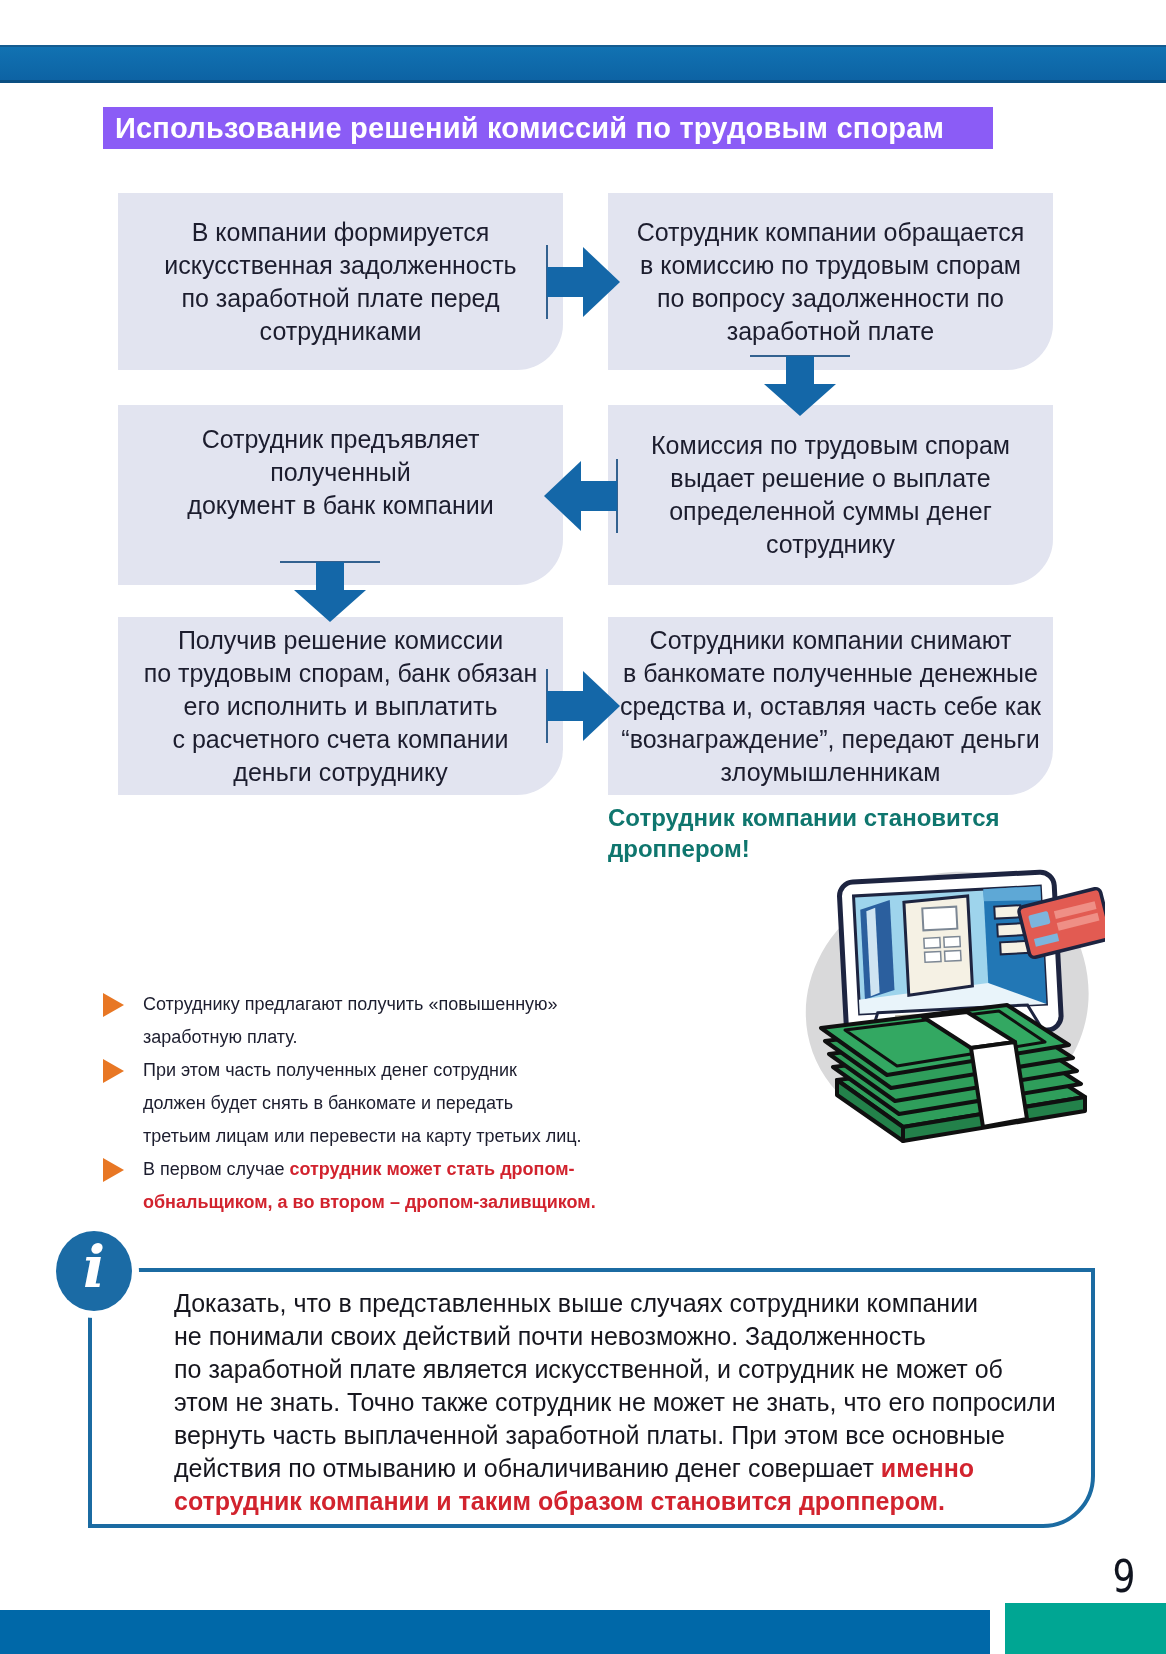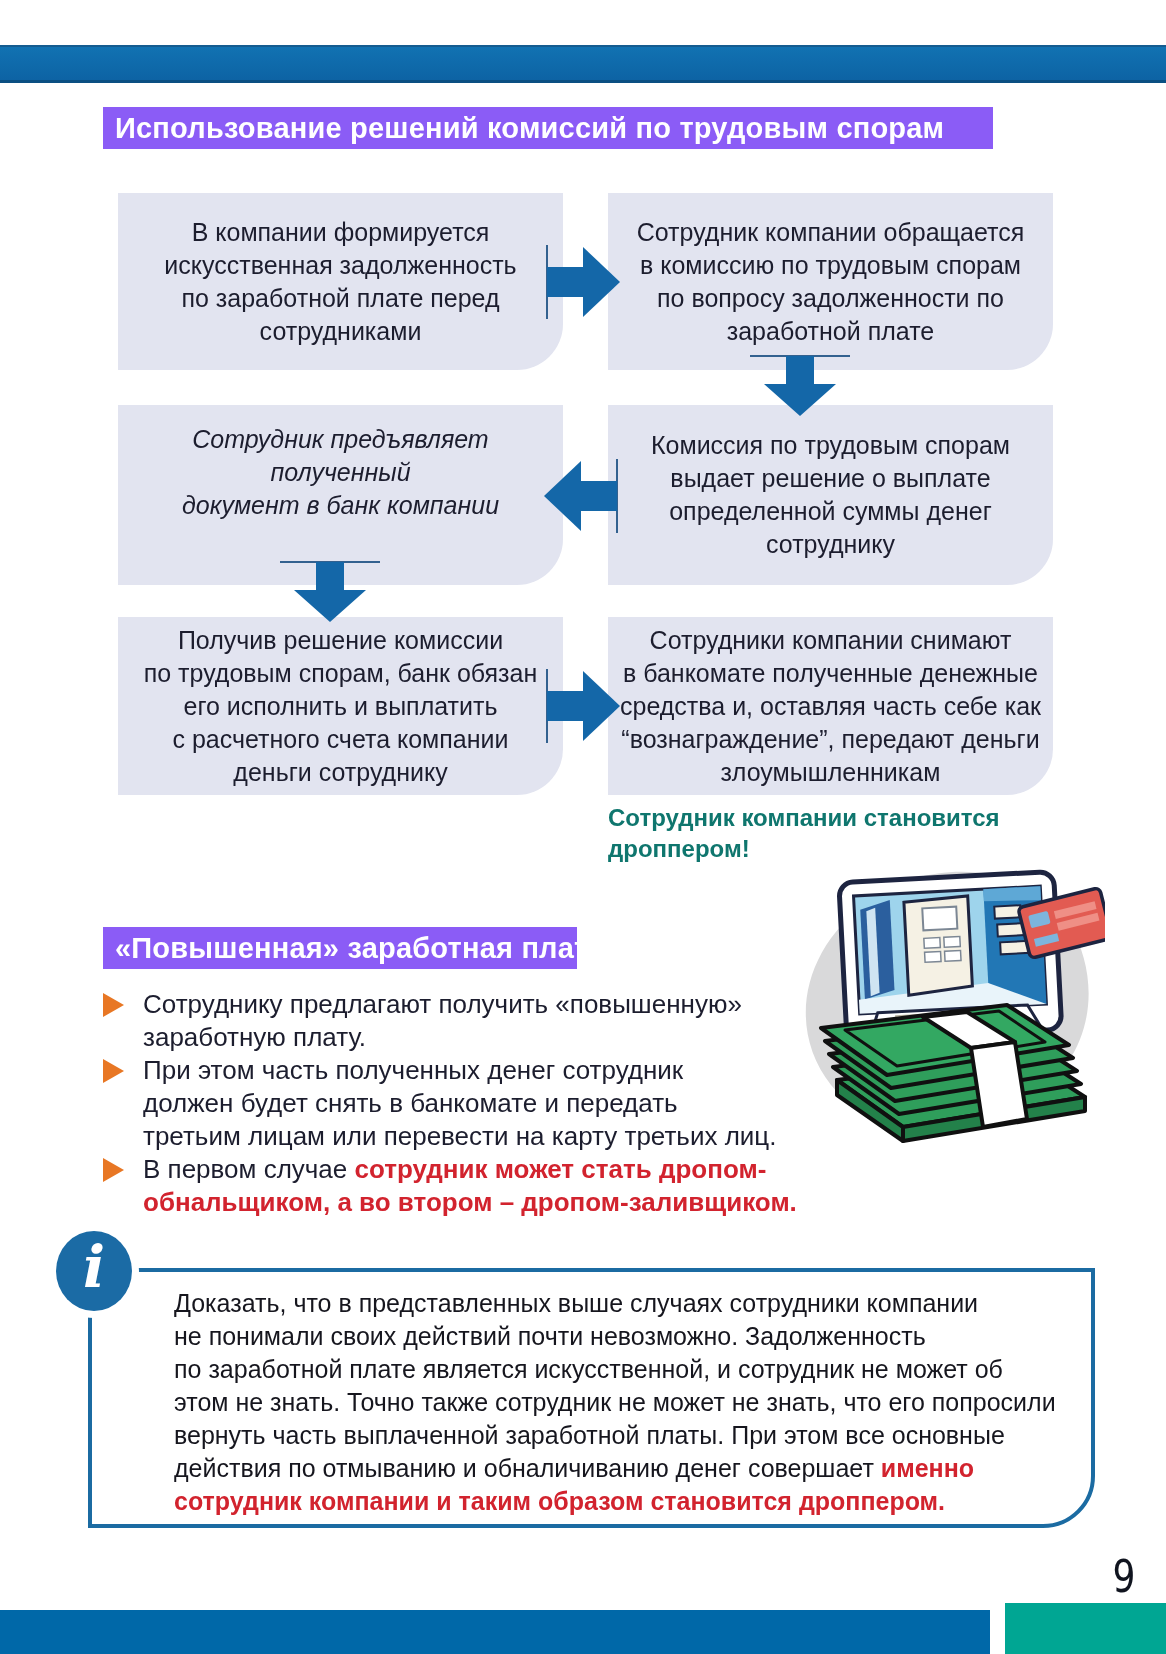--- a/index.html
+++ b/index.html
@@ -21,34 +21,34 @@
   #header2 { left:103px; top:927px; width:474px; height:42px; }
 
   .flow-box {
     position:absolute; width:445px; background:#e2e4f0; border-radius:0 0 46px 0;
     display:flex; align-items:center; justify-content:center; text-align:center;
     font-size:25px; line-height:33px; color:#1c1d2e; padding:16px 12px;
     box-sizing:border-box; white-space:pre-line;
   }
   #box1 { left:118px; top:193px; height:177px; }
   #box2 { left:608px; top:193px; height:177px; }
-  #box3 { left:118px; top:405px; height:180px; align-items:flex-start; padding-top:18px;font-style:italic; }
+  #box3 { left:118px; top:405px; height:180px; align-items:flex-start; padding-top:18px; }
   #box4 { left:608px; top:405px; height:180px; }
   #box5 { left:118px; top:617px; height:178px; }
   #box6 { left:608px; top:617px; height:178px; }
 
   .arrow { position:absolute; }
 
   .warning {
     position:absolute; left:608px; top:802px; width:445px; font-size:24px;
     font-weight:bold; color:#0f766e; line-height:31px; white-space:pre-line;
   }
 
   .bullets { position:absolute; left:103px; top:988px; width:720px; margin:0; padding:0; list-style:none; }
-  .bullets li { display:flex; font-size:26px; line-height:33px; color:#1c1d2e; }
+  .bullets li { display:flex; font-size:18px; line-height:33px; color:#1c1d2e; }
   .bullet-marker {
     flex:0 0 40px; padding-top:5px;
   }
   .bullet-marker i {
     display:block; width:0; height:0;
     border-left:21px solid #e87724; border-top:12px solid transparent; border-bottom:12px solid transparent;
   }
   .bullet-text { white-space:pre-line; }
   .red { color:#d2232e; font-weight:bold; }
 
@@ -185,21 +185,20 @@
       <polygon points="58,222 244,199 306,239 124,269" fill="#2f9e5b"></polygon>
       <polygon points="54,209 240,186 302,226 120,256" fill="#2f9e5b"></polygon>
       <polygon points="50,196 236,173 298,213 116,243" fill="#2f9e5b"></polygon>
       <polygon points="46,183 232,160 294,200 112,230" fill="#33a862"></polygon>
       <polygon points="70,185 224,166 270,197 122,221" fill="none" stroke-width="3"></polygon>
       <polygon points="148,172 192,167 240,197 196,203" fill="#ffffff"></polygon>
       <polygon points="196,203 240,197 252,274 208,282" fill="#ffffff"></polygon>
     </g>
   </svg>
 
-  <div class="section-header" id="header2">«Повышенная» заработная плата</div>
 
   <ul class="bullets">
     <li>
       <span class="bullet-marker">
           <i></i>
         </span>
       <span class="bullet-text"><span>Сотруднику предлагают получить «повышенную»
 заработную плату.</span><span class="red"></span></span>
     </li>
     <li>

